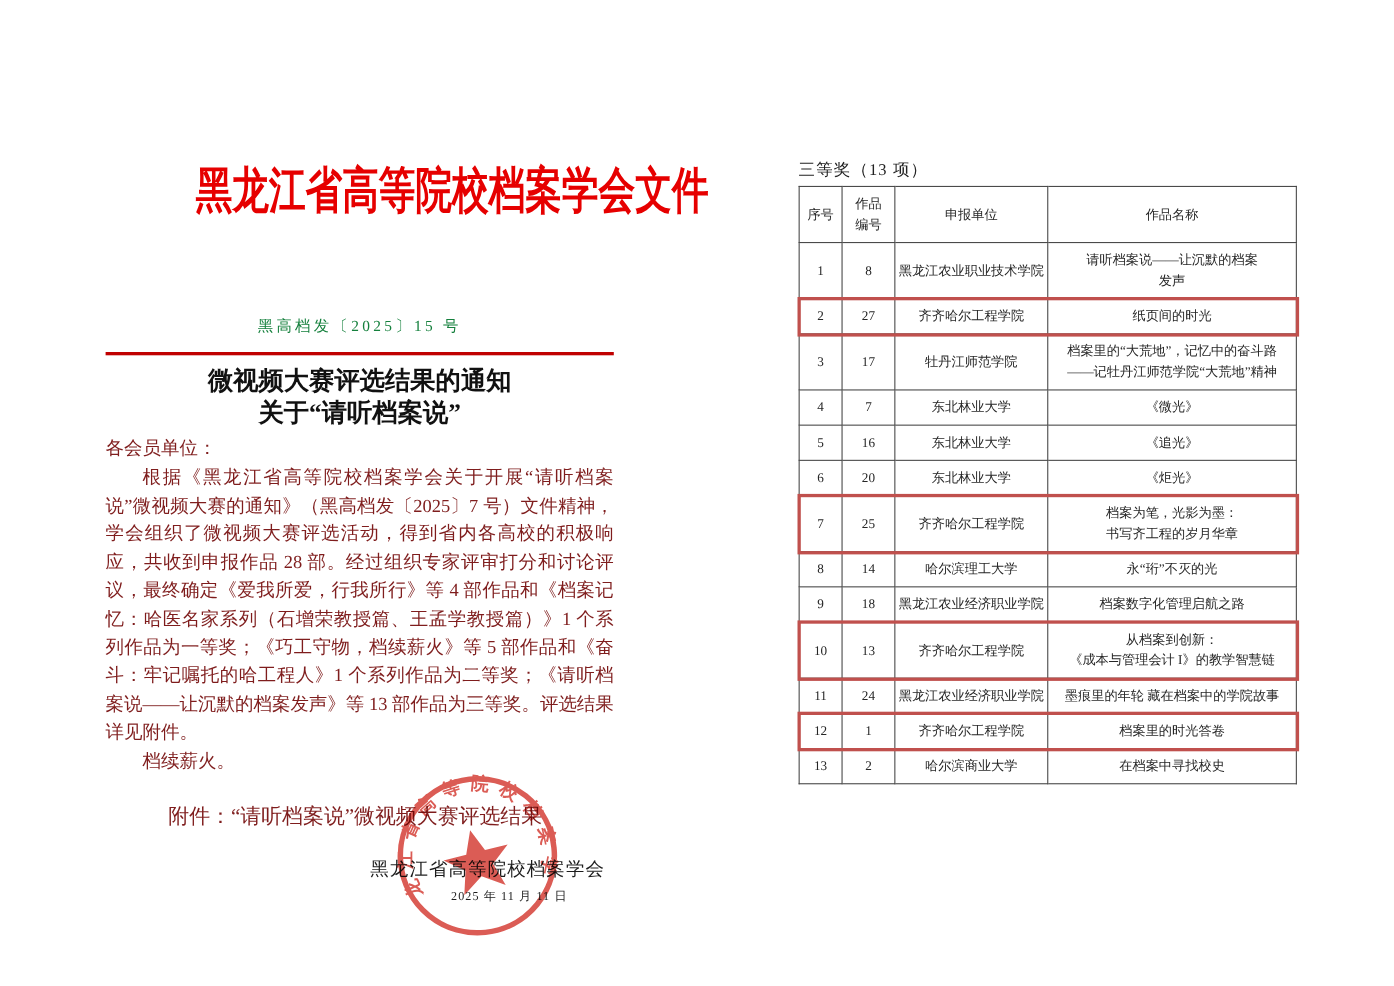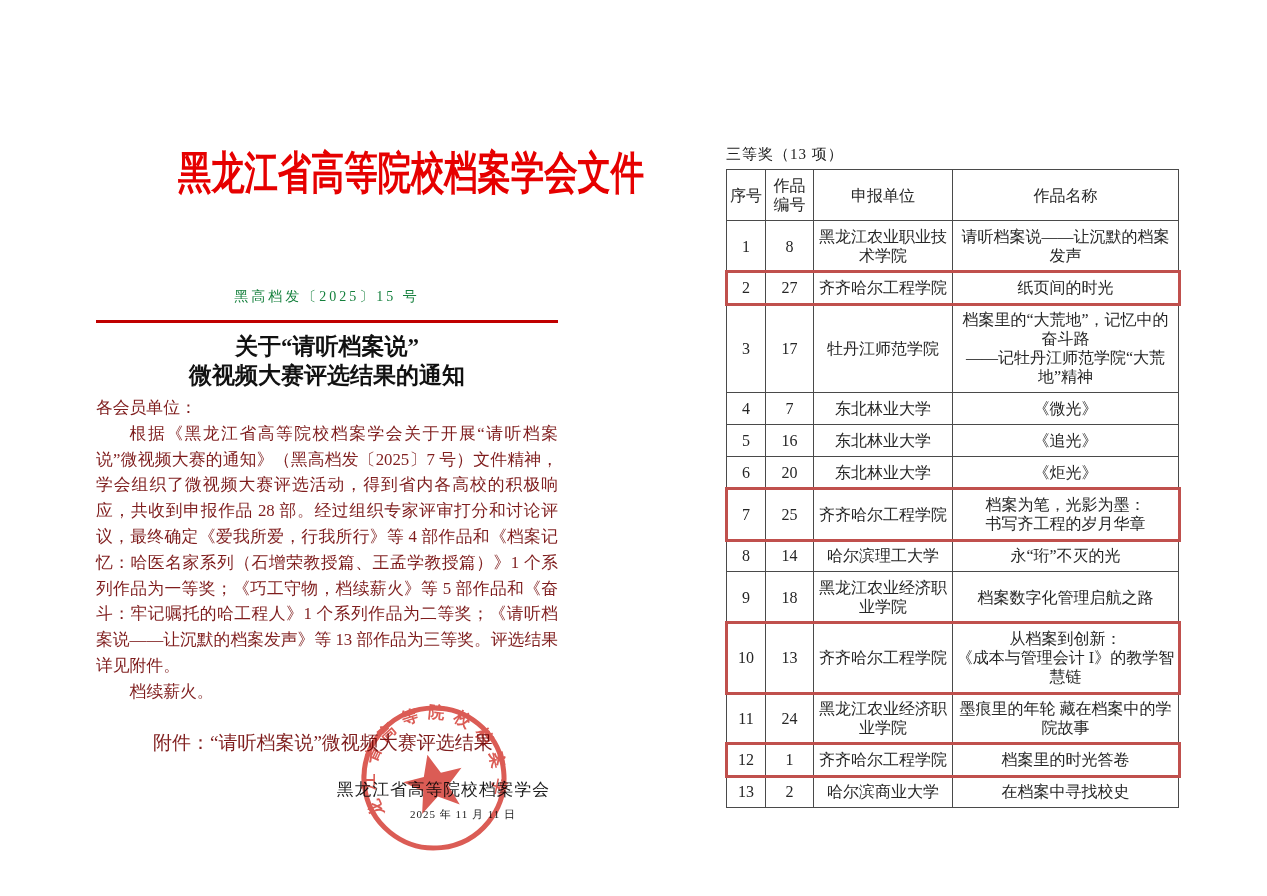--- a/index.html
+++ b/index.html
@@ -38,21 +38,21 @@
   
   .seal{
     position:absolute;left:356px;top:700px;width:156px;height:156px;
     mix-blend-mode:multiply;opacity:.88;pointer-events:none;
   }
   
   .table-wrap{position:absolute;left:726px;top:145px;width:453px;}
   .table-caption{font-size:15px;color:#222;margin-bottom:5px;letter-spacing:1px;}
   table.awards{
     width:100%;border-collapse:collapse;table-layout:fixed;
-    font-size:16px;color:#262626;
+    font-size:12px;color:#262626;
   }
   table.awards th,table.awards td{
     border:1px solid var(--border-gray);
     text-align:center;vertical-align:middle;
     padding:6px 3px;line-height:19px;
     white-space:pre-line;word-break:break-all;
     font-weight:normal;
   }
   col.c-no{width:39px;} col.c-code{width:48px;} col.c-unit{width:139px;}
   tr.hl{outline:3px solid var(--hl-red);outline-offset:-1px;}
@@ -63,22 +63,22 @@
 <div class="doc-left">
   <div class="red-title-wrap">
     <span class="red-title">黑龙江省高等院校档案学会文件</span>
   </div>
 
   <div class="doc-number">黑高档发〔2025〕15 号</div>
 
   <div class="red-line"></div>
 
   <div class="notice-title">
+    <div>微视频大赛评选结果的通知</div>
     <div>关于“请听档案说”</div>
-    <div>微视频大赛评选结果的通知</div>
   </div>
 
   <div class="doc-body">
     <div class="salutation">各会员单位：</div>
     <div class="para">根据《黑龙江省高等院校档案学会关于开展“请听档案说”微视频大赛的通知》（黑高档发〔2025〕7 号）文件精神，学会组织了微视频大赛评选活动，得到省内各高校的积极响应，共收到申报作品 28 部。经过组织专家评审打分和讨论评议，最终确定《爱我所爱，行我所行》等 4 部作品和《档案记忆：哈医名家系列（石增荣教授篇、王孟学教授篇）》1 个系列作品为一等奖；《巧工守物，档续薪火》等 5 部作品和《奋斗：牢记嘱托的哈工程人》1 个系列作品为二等奖；《请听档案说——让沉默的档案发声》等 13 部作品为三等奖。评选结果详见附件。</div>
     <div class="para">档续薪火。</div>
     <div class="attachment">附件：“请听档案说”微视频大赛评选结果</div>
   </div>
 
   <div class="sig-block">

